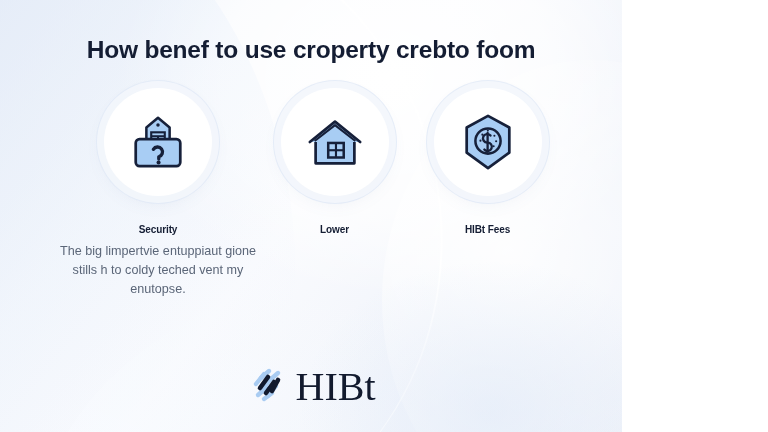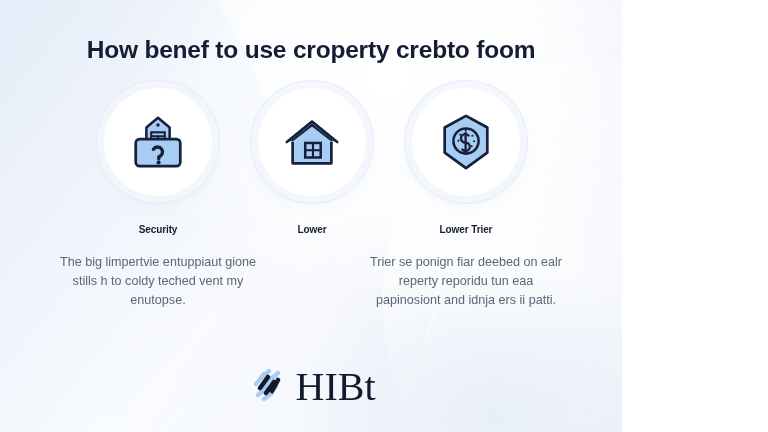--- a/index.html
+++ b/index.html
@@ -127,21 +127,21 @@
 
   .card-heading {
     margin-top: 28px;
     font-size: 10px;
     font-weight: bold;
     color: #141d33;
     text-align: center;
     letter-spacing: -0.1px;
   }
   .card-body {
-    margin-top: 18px;
+    margin-top: 7px;
     font-size: 12.6px;
     line-height: 1.52;
     color: #5b6678;
     text-align: center;
     width: 200px;
   }
 
   
   .logo {
     position: absolute;
@@ -225,22 +225,21 @@
               <circle cx="38.6" cy="25.6" r="1.1" fill="#16203a"></circle>
               <circle cx="40.4" cy="31.2" r="1.1" fill="#16203a"></circle>
               <circle cx="37.8" cy="36.4" r="1.1" fill="#16203a"></circle>
               <circle cx="26.2" cy="24.4" r="1.1" fill="#16203a"></circle>
               <circle cx="24.2" cy="30.6" r="1.1" fill="#16203a"></circle>
               <circle cx="31.4" cy="42.1" r="1.1" fill="#16203a"></circle>
               <circle cx="31.8" cy="20.2" r="1.1" fill="#16203a"></circle>
             </svg>
           </span>
         </div>
-        <div class="card-heading">Lower Trier</div>
-        <div class="card-body">Trier se ponign fiar deebed on ealr reperty reporidu tun eaa papinosiont and idnja ers ii patti.</div>
+        <div class="card-heading">HIBt Fees</div>
       </div>
 
     </div>
 
     <div class="logo">
       <span class="logo-mark">
         <svg width="42" height="42" viewBox="0 0 42 42">
           <g stroke-linecap="round">
             <g stroke="#a9ccf2" stroke-width="4.4">
               <line x1="9" y1="20" x2="17" y2="10"></line>

